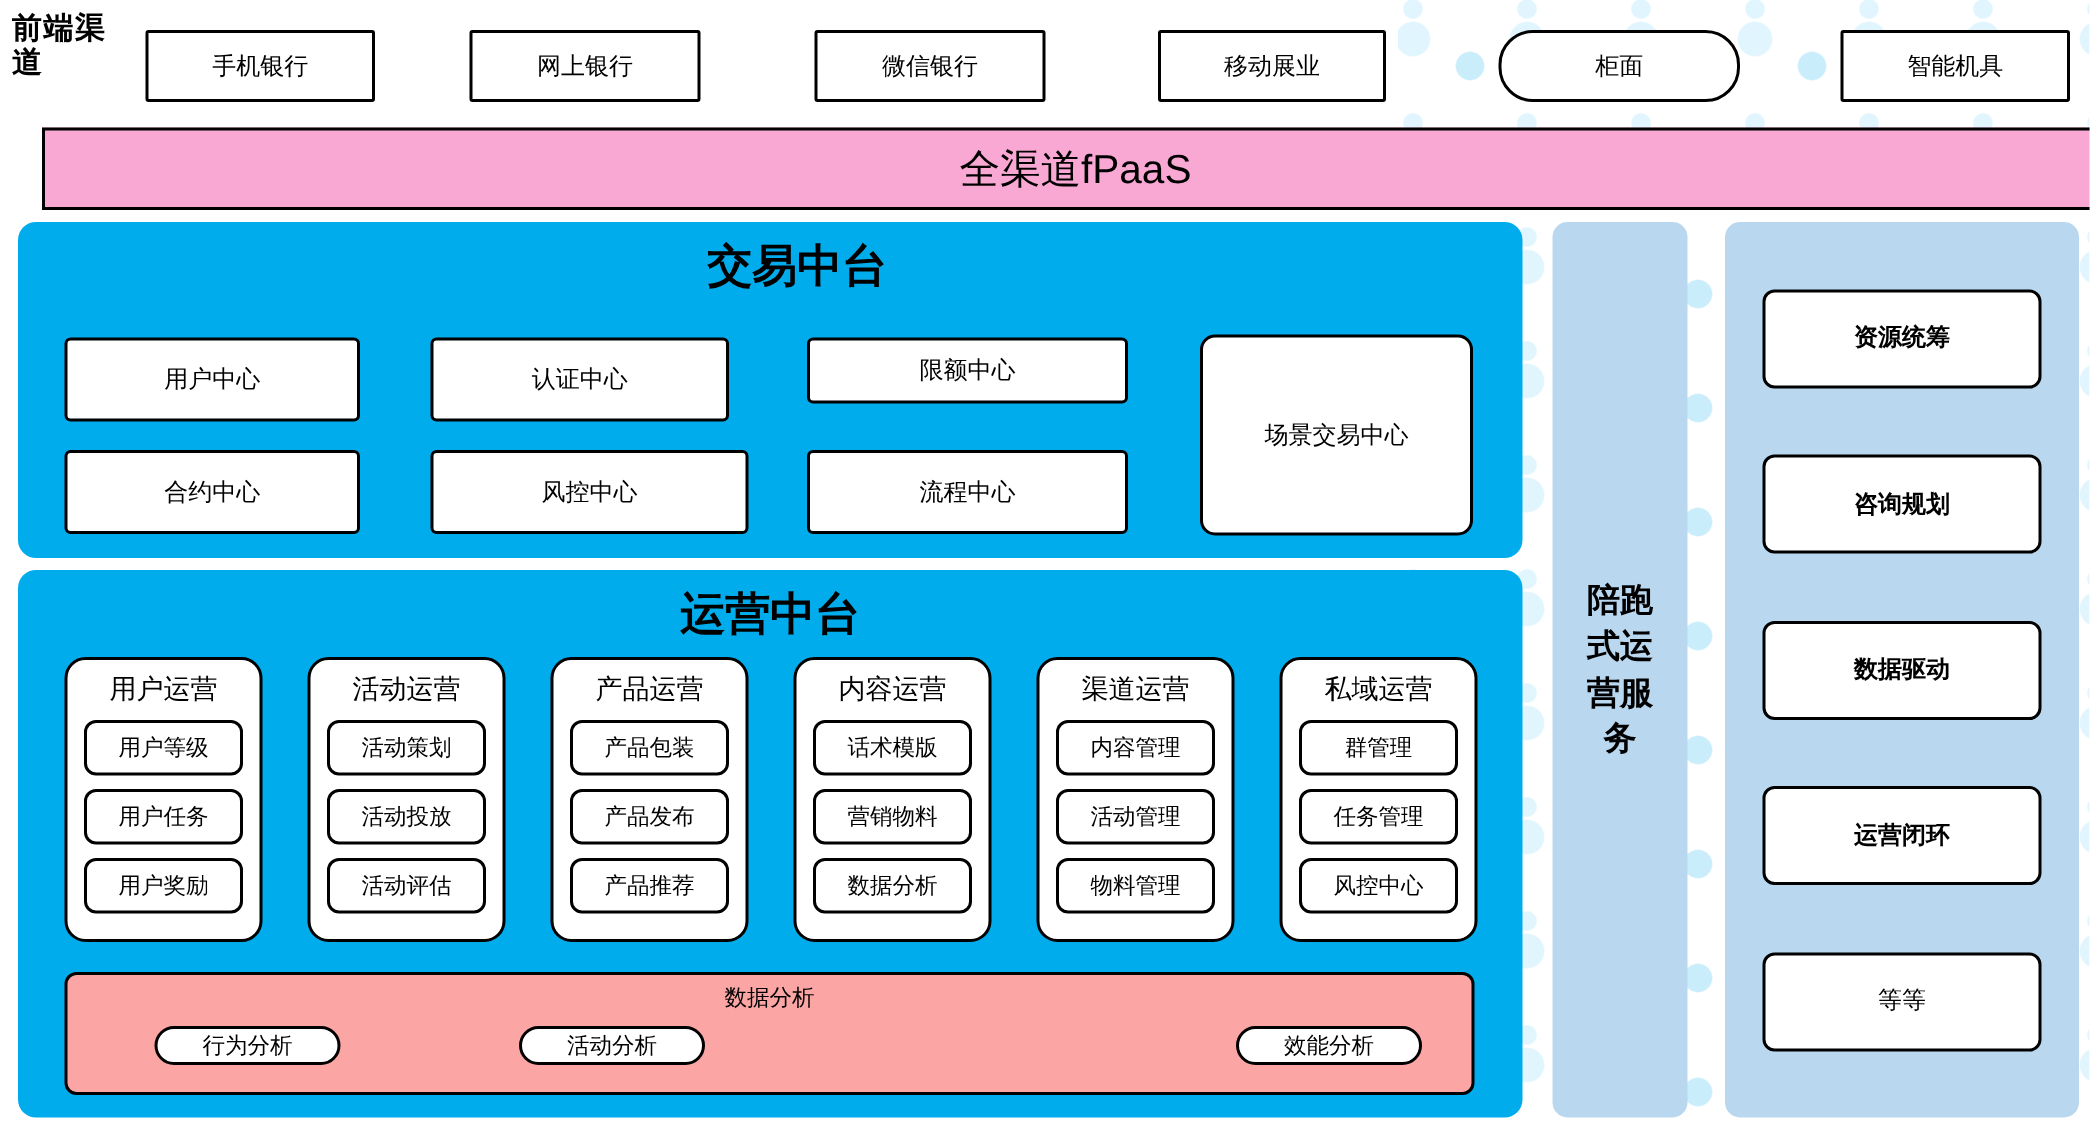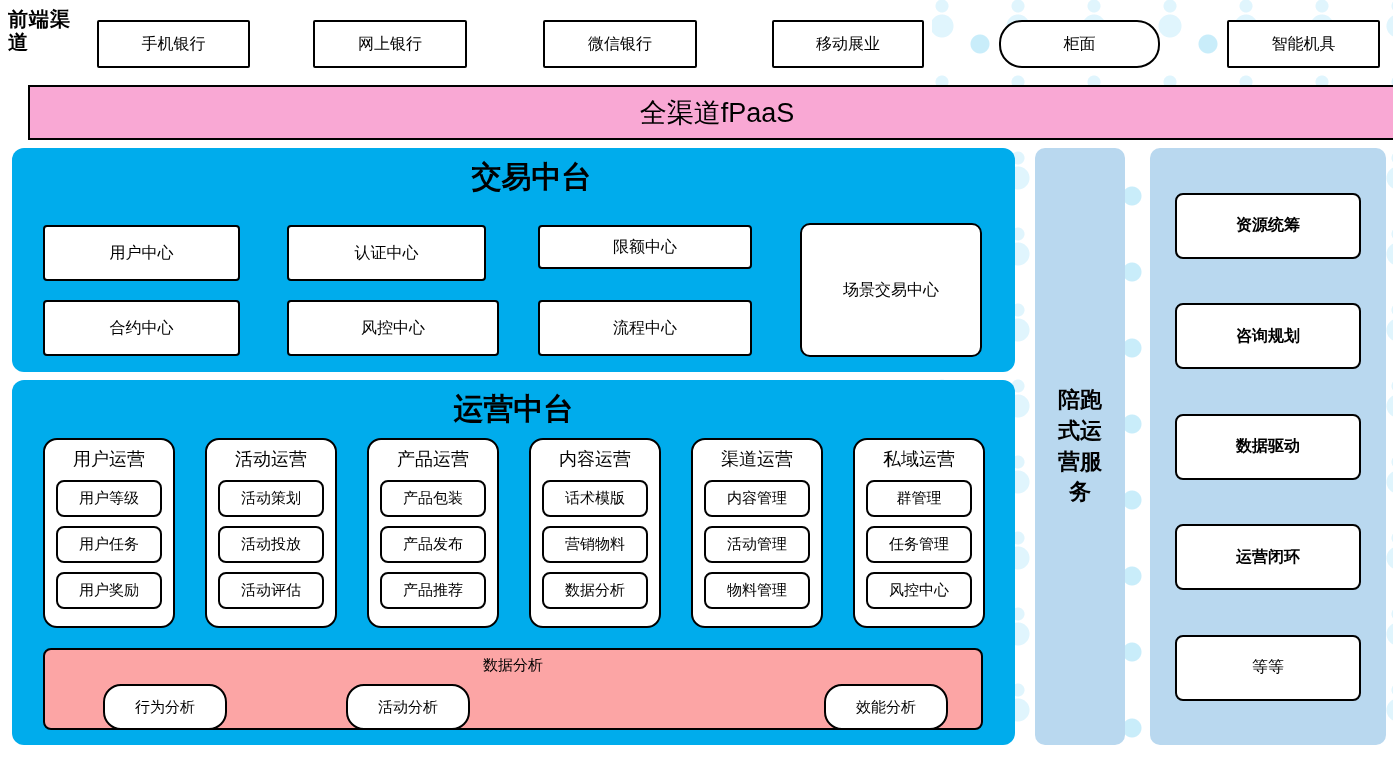--- a/index.html
+++ b/index.html
@@ -70,21 +70,21 @@
     border:2px solid var(--border);border-radius:8px;
     display:flex;align-items:center;justify-content:center;font-size:15px;
   }
 
   .analytics{
     position:absolute;left:31px;top:268px;width:940px;height:82px;
     background:#fca5a5;border:2px solid var(--border);border-radius:8px;
   }
   .analytics-title{text-align:center;font-size:15px;padding-top:6px;}
   .aitem{
-    position:absolute;top:34px;width:124px;height:46px;background:#fff;
+    position:absolute;top:34px;width:124px;height:26px;background:#fff;
     border:2px solid var(--border);border-radius:18px;
     display:flex;align-items:center;justify-content:center;font-size:15px;
   }
 
   .service-bar{
     position:absolute;left:1035px;top:148px;width:90px;height:597px;z-index:1;
     background:var(--light_blue);border-radius:10px;
     display:flex;align-items:center;justify-content:center;
   }
   .service-text{width:48px;font-size:22px;font-weight:700;line-height:1.4;text-align:center;}

